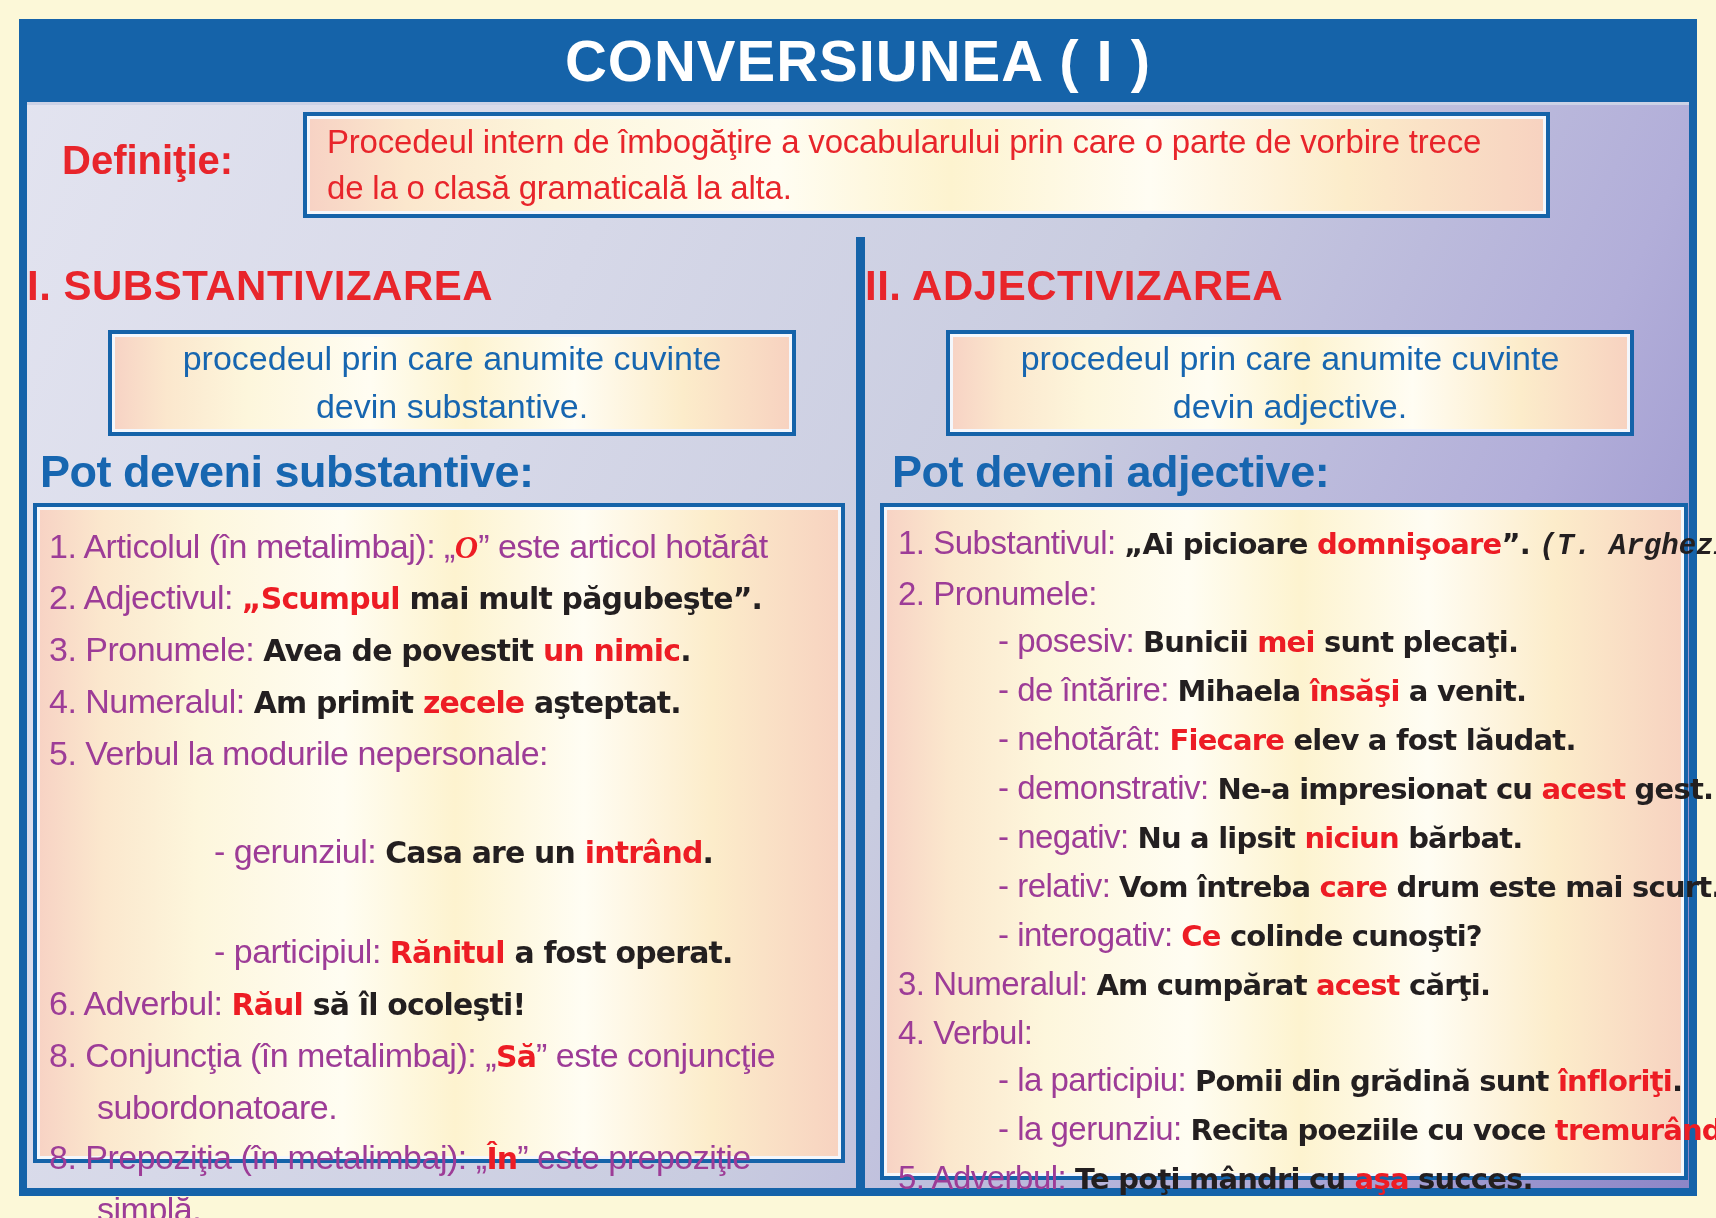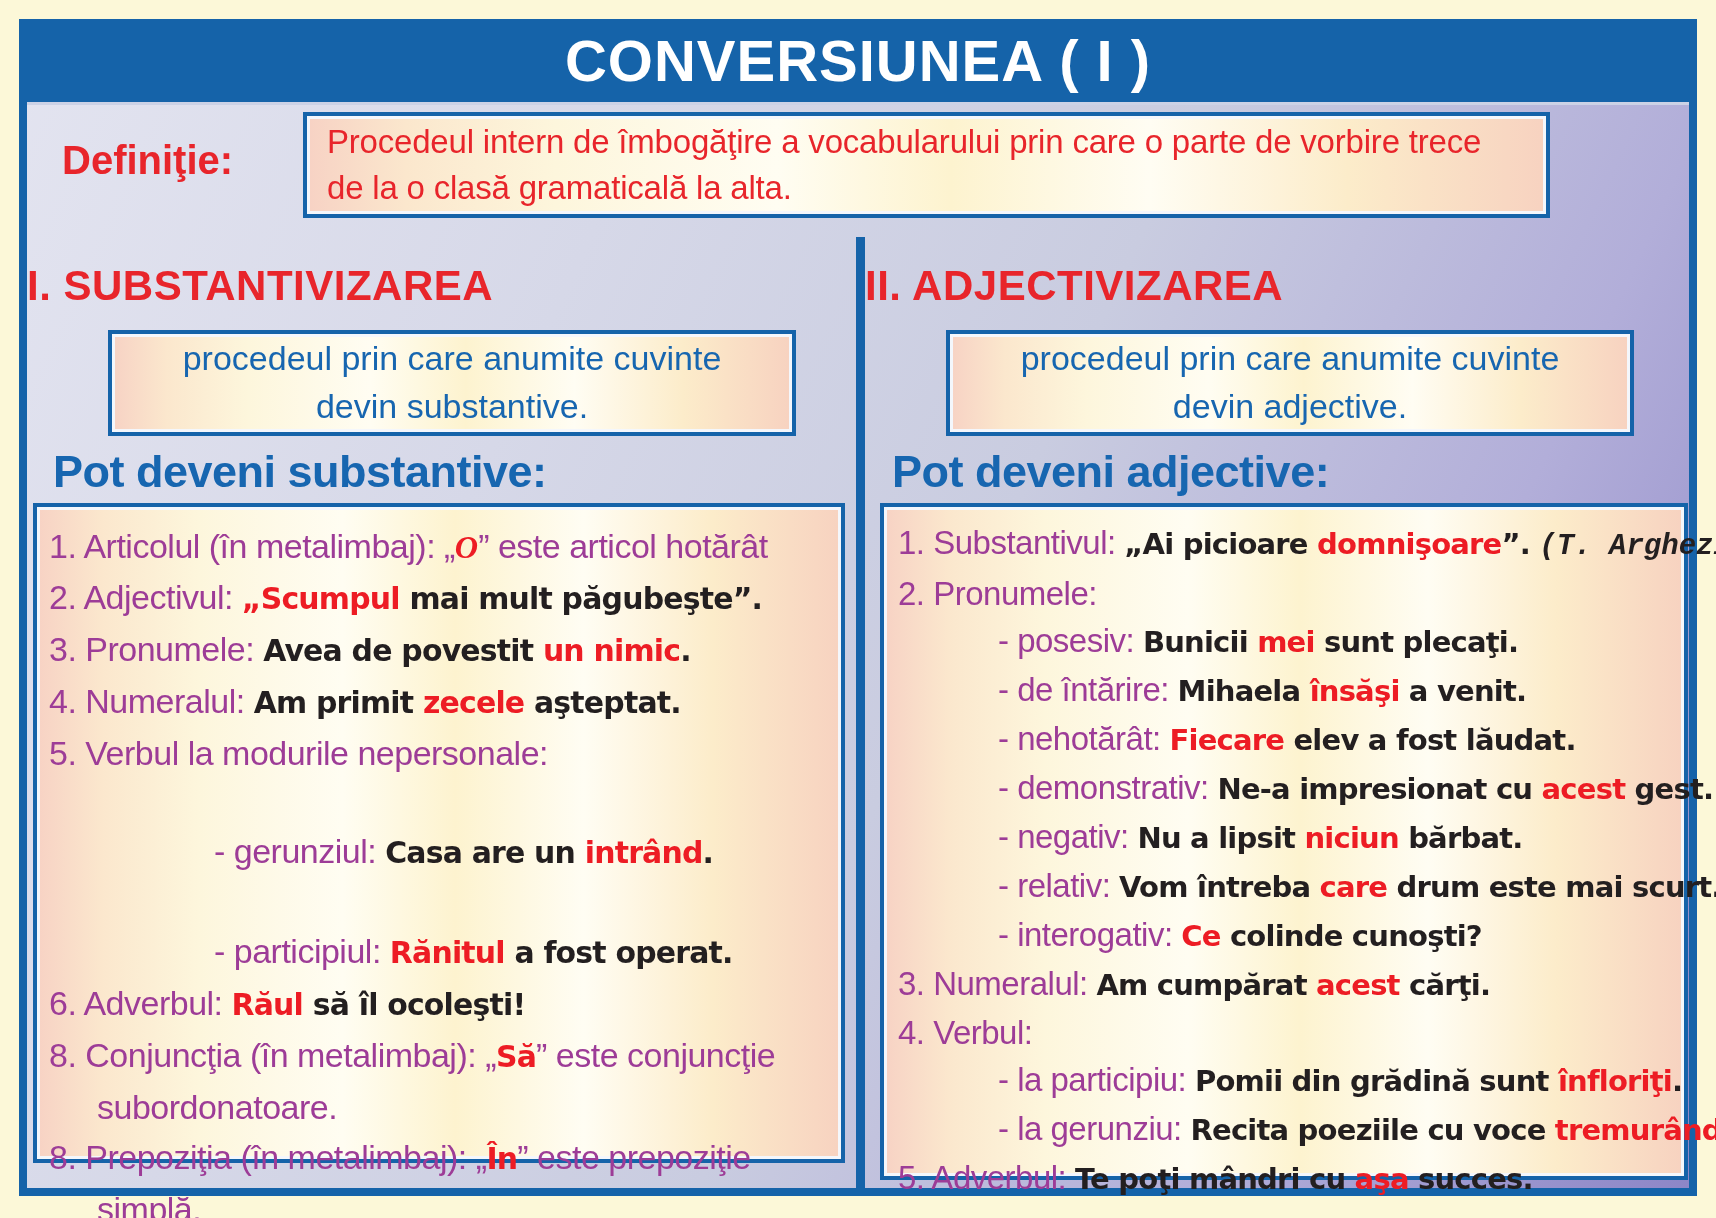--- a/index.html
+++ b/index.html
@@ -54,21 +54,21 @@
     position:absolute;top:330px;width:688px;height:106px;
     display:flex;align-items:center;justify-content:center;text-align:center;
   }
   .sub-box.left{left:108px;}
   .sub-box.right{left:946px;}
   .sub-box .sub-text{color:var(--blue-text);font-size:34px;line-height:1.4;padding:16px 40px;}
   .list-title{
     position:absolute;top:446px;
     color:var(--blue-text);font-size:45px;font-weight:bold;letter-spacing:-0.5px;
   }
-  .list-title.left{left:53px;}
+  .list-title.left{left:40px;}
   .list-title.right{left:892px;}
   .list-box{position:absolute;top:503px;}
   .list-box.left{left:33px;width:812px;height:660px;padding:14px 0 0 12px;}
   .list-box.right{left:880px;width:808px;height:677px;padding:12px 0 0 14px;}
   .line{white-space:nowrap;}
   .list-box.left .line{line-height:50px;font-size:34px;}
   .list-box.right .line{line-height:47px;font-size:33px;}
   .list-box.left .ind1{padding-left:165px;margin-top:48px;}
   .list-box.left .ind2{padding-left:48px;}
   .list-box.right .ind1{padding-left:100px;}

